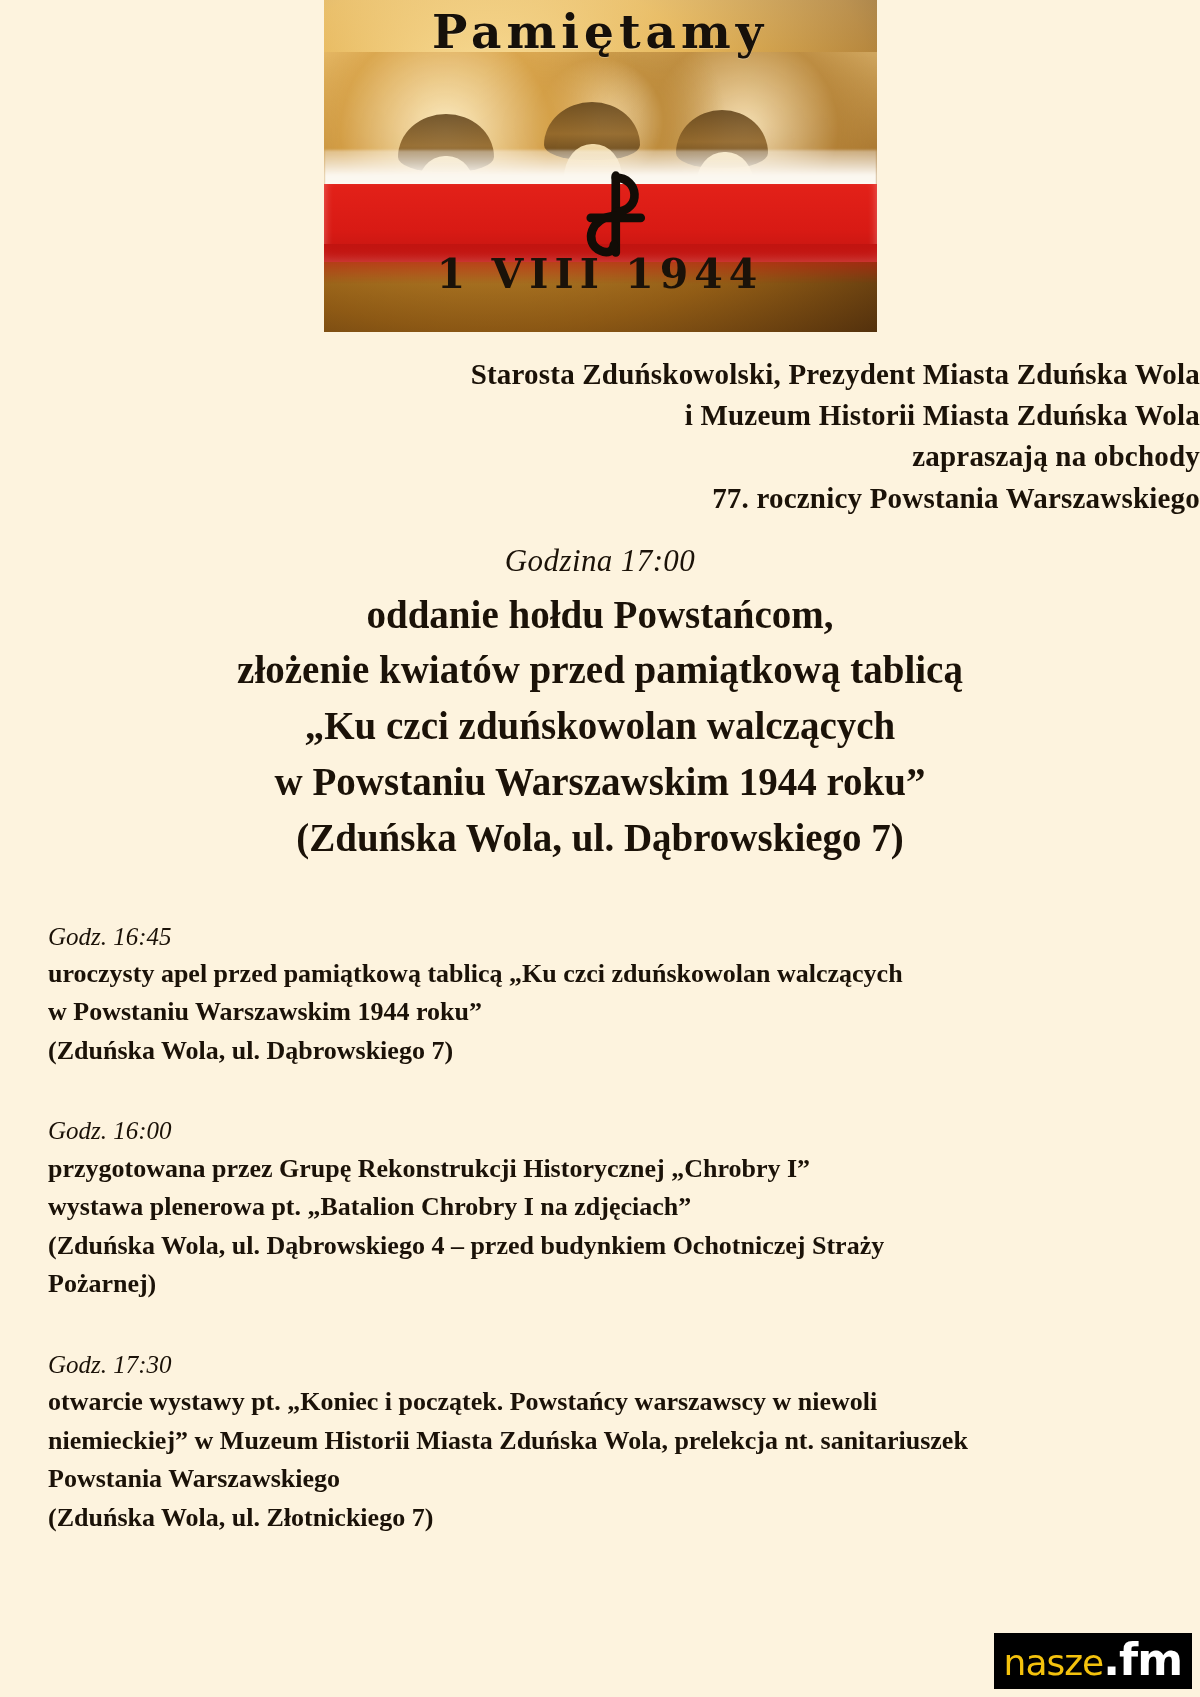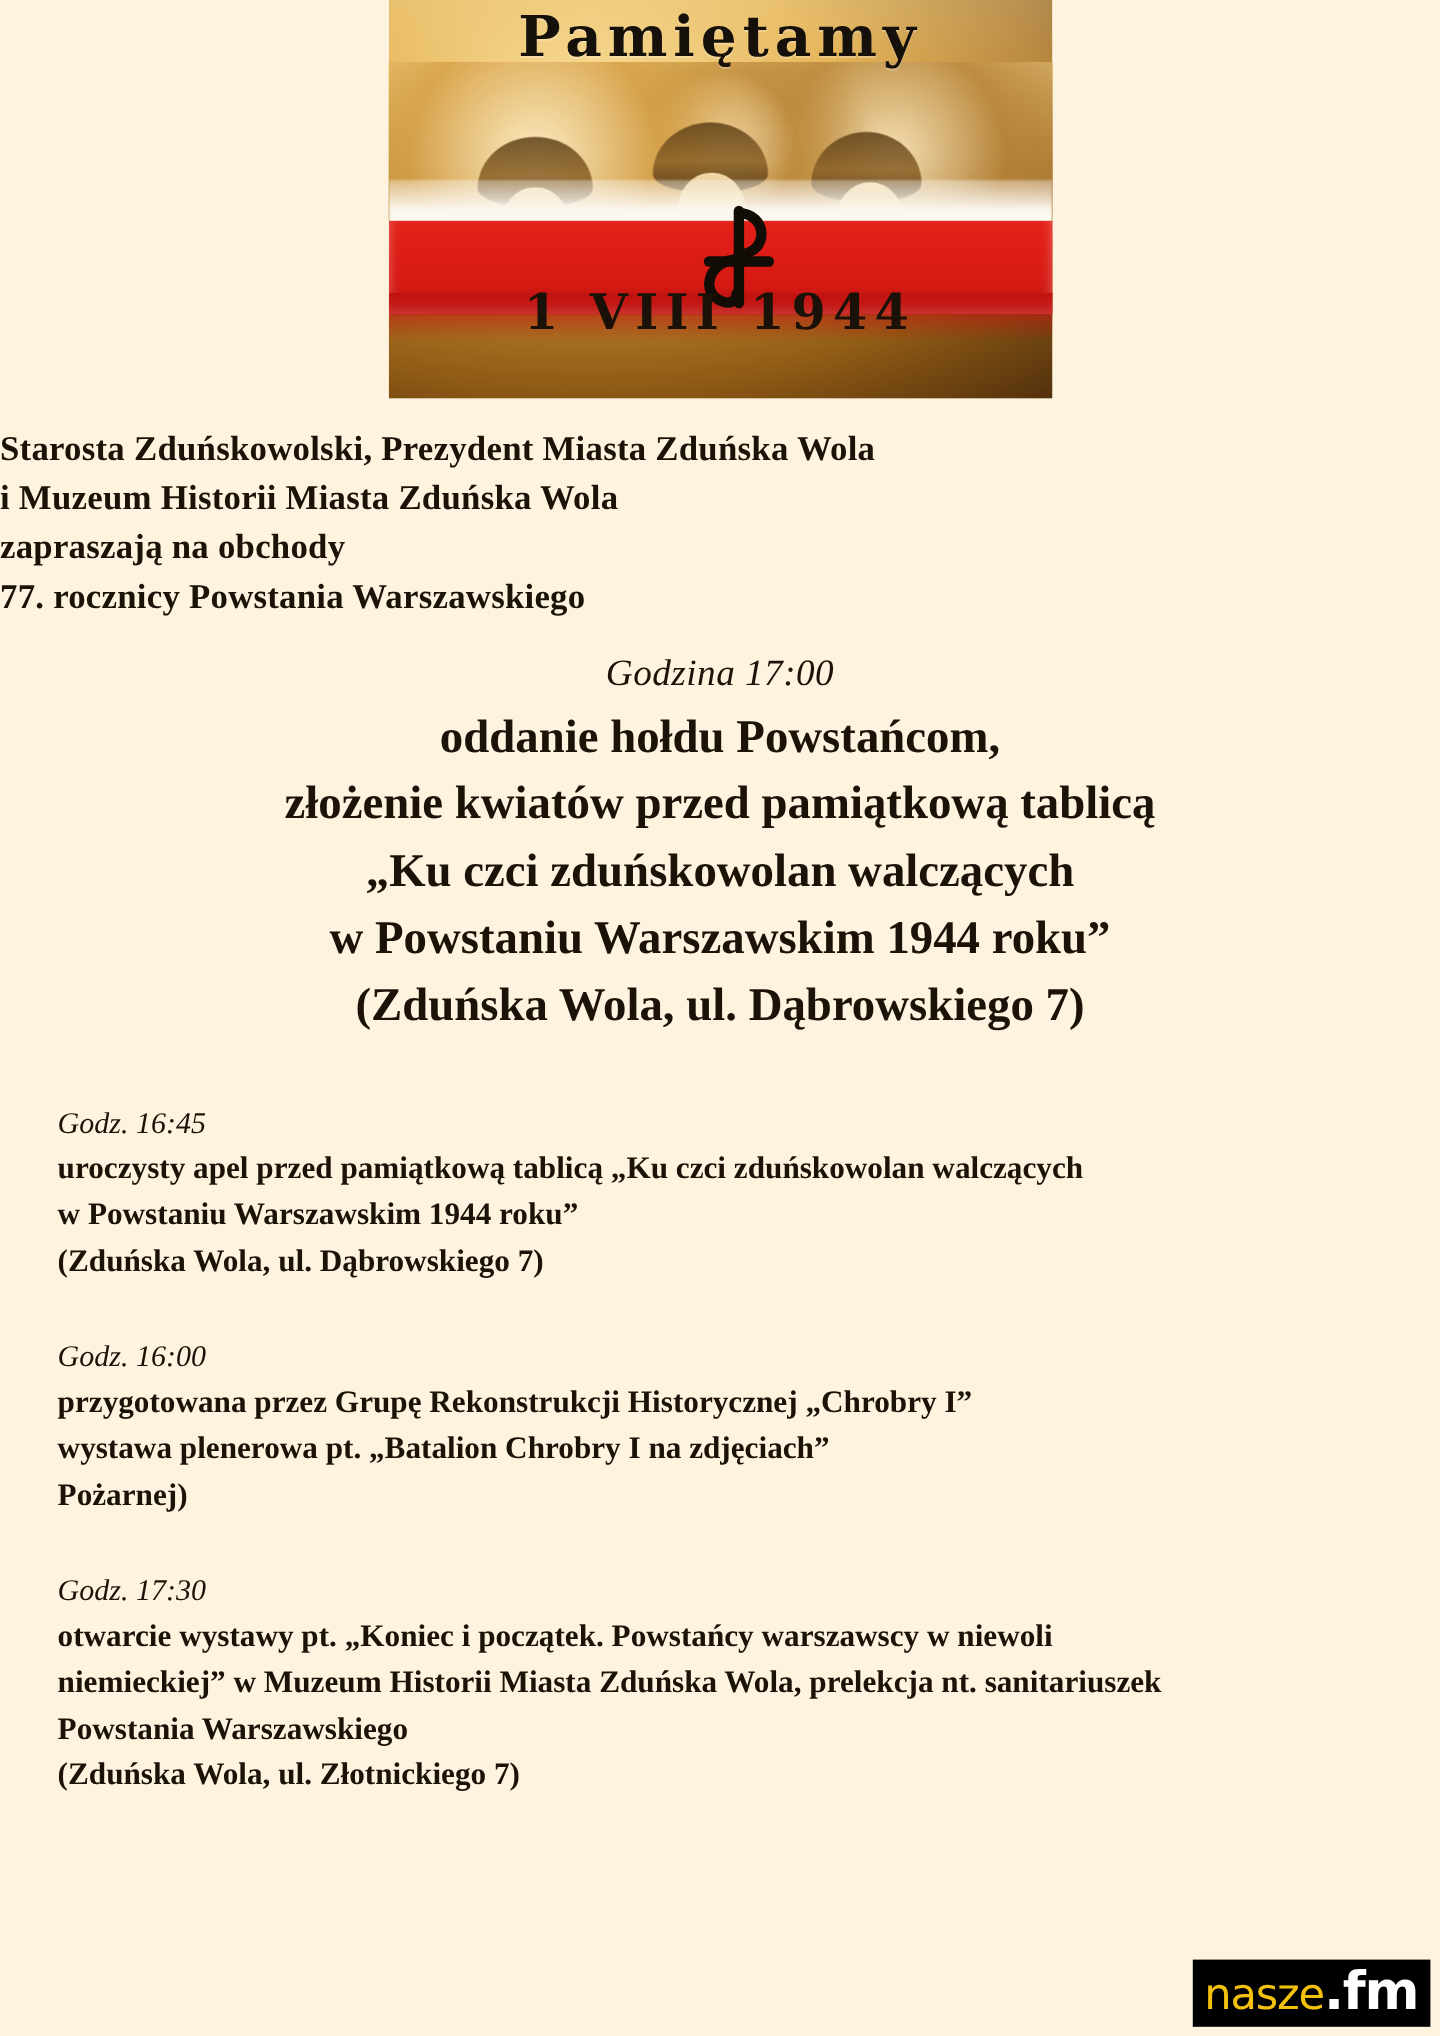--- a/index.html
+++ b/index.html
@@ -120,41 +120,41 @@
     font-family: "DejaVu Serif", serif;
     font-weight: 700;
     font-size: 47px;
     letter-spacing: 5px;
     color: #16100a;
     text-shadow: 0 1px 0 rgba(255,255,255,0.25);
   }
   .emblem-date {
     position: absolute;
     left: 0;
-    top: 236px;
+    top: 250px;
     width: 553px;
     text-align: center;
     font-family: "DejaVu Serif", serif;
     font-weight: 700;
     font-size: 41px;
     letter-spacing: 6px;
     color: #1a1209;
   }
   .pw-anchor {
     position: absolute;
     left: 238px;
     top: 168px;
     width: 96px;
     height: 96px;
     color: #120c06;
   }
 
   
   .intro {
-    text-align: left;
+    text-align: right;
     font-weight: 700;
     font-size: 29px;
     line-height: 1.42;
     margin-top: 22px;
     letter-spacing: 0.2px;
   }
   .hour-main {
     text-align: center;
     font-style: italic;
     font-size: 31px;
@@ -273,20 +273,21 @@
         <div>w Powstaniu Warszawskim 1944 roku”</div>
         <div>(Zduńska Wola, ul. Dąbrowskiego 7)</div>
       </div>
     </div>
 
     <div class="section">
       <div class="time">Godz. 16:00</div>
       <div class="body">
         <div>przygotowana przez Grupę Rekonstrukcji Historycznej „Chrobry I”</div>
         <div>wystawa plenerowa pt. „Batalion Chrobry I na zdjęciach”</div>
+        <div>(Zduńska Wola, ul. Dąbrowskiego 4 – przed budynkiem Ochotniczej Straży</div>
         <div>Pożarnej)</div>
       </div>
     </div>
 
     <div class="section">
       <div class="time">Godz. 17:30</div>
       <div class="body">
         <div>otwarcie wystawy pt. „Koniec i początek. Powstańcy warszawscy w niewoli</div>
         <div>niemieckiej” w Muzeum Historii Miasta Zduńska Wola, prelekcja nt. sanitariuszek</div>
         <div>Powstania Warszawskiego</div>

